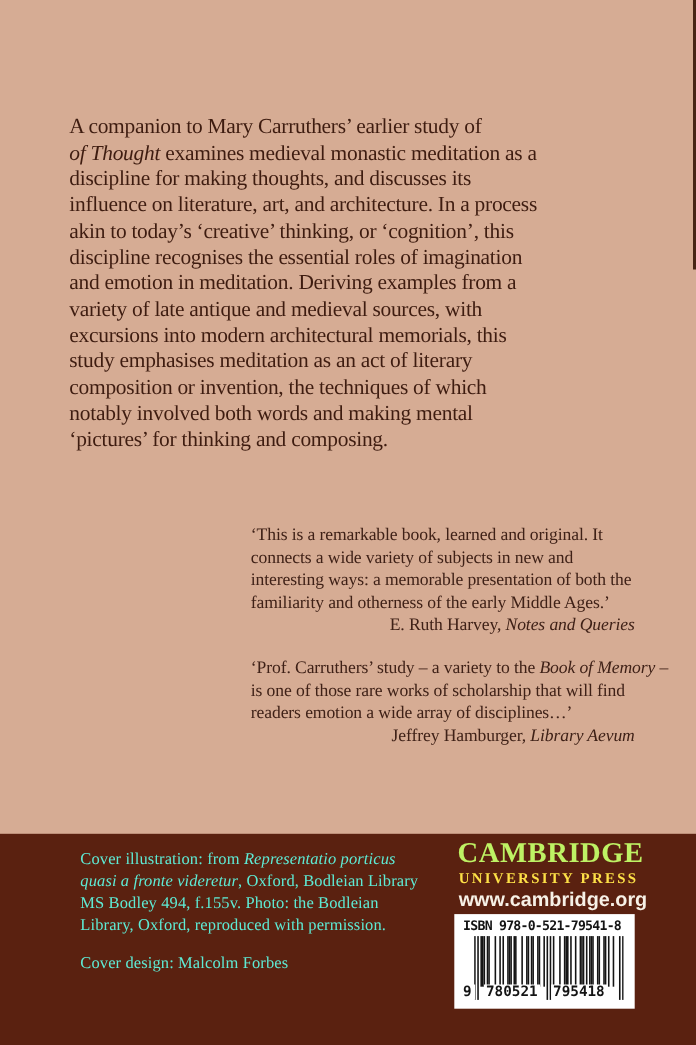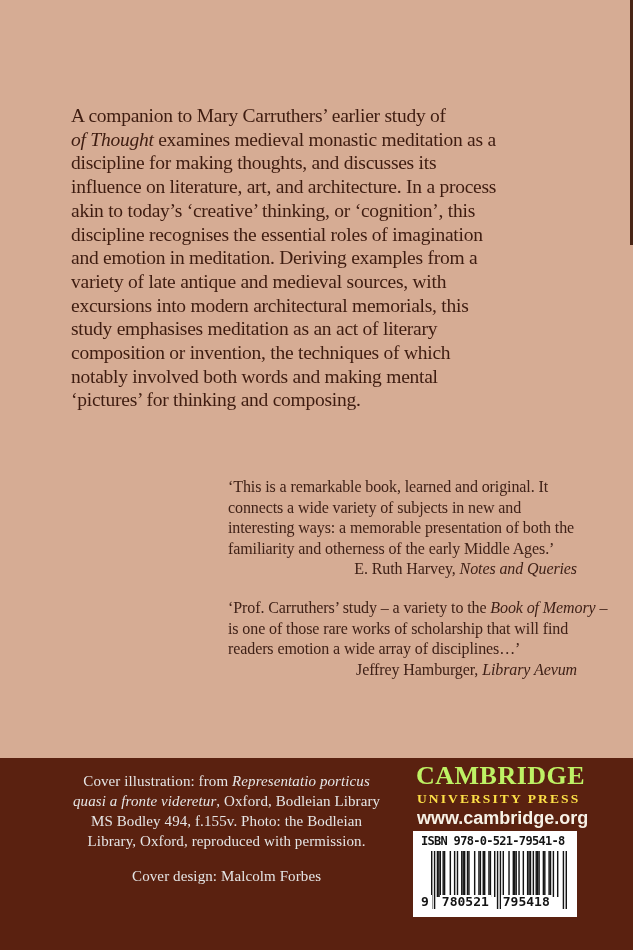--- a/index.html
+++ b/index.html
@@ -2,21 +2,21 @@
 <html><head>
 <meta charset="utf-8">
 <style>
   html,body{margin:0;padding:0;}
   body{width:633px;height:950px;font-family:"Liberation Serif",serif;}
   .cover{position:relative;width:633px;height:950px;background:#d6ac94;overflow:hidden;}
 
   .edge-strip{position:absolute;right:0;top:0;width:3px;height:245px;background:#482515;}
 
   
-  .blurb{position:absolute;left:71px;top:104px;color:#3e1c10;
+  .blurb{position:absolute;left:63px;top:104px;color:#3e1c10;
          font-size:19.5px;line-height:23.7px;letter-spacing:-0.25px;}
   .blurb .line{white-space:nowrap;}
   em{font-style:italic;}
 
   
   .reviews{position:absolute;left:228px;top:477px;width:349px;color:#3f2117;
            font-size:16px;line-height:20.6px;letter-spacing:-0.1px;}
   .review .line{white-space:nowrap;}
   .review + .review{margin-top:18px;}
   .attribution{text-align:right;white-space:nowrap;}
@@ -88,21 +88,21 @@
           <div class="line"><span>‘Prof. Carruthers’ study – a variety to the </span><em>Book of Memory</em><span> –</span></div>
           <div class="line"><span>is one of those rare works of scholarship that will find</span></div>
           <div class="line"><span>readers emotion a wide array of disciplines…’</span></div>
         </div>
       <div class="attribution"><span>Jeffrey Hamburger, </span><em>Library Aevum</em></div>
     </div>
   </section>
 
   <footer class="footer-bar" style="background: rgb(90, 33, 16);">
 
-    <div class="credits" style="color: #e5e5e5; text-align: center;">
+    <div class="credits" style="color: #5eead4;">
       <div>
           <div class="line"><span>Cover illustration: from </span><em>Representatio porticus</em></div>
           <div class="line"><em>quasi a fronte videretur</em><span>, Oxford, Bodleian Library</span></div>
           <div class="line"><span>MS Bodley 494, f.155v. Photo: the Bodleian</span></div>
           <div class="line"><span>Library, Oxford, reproduced with permission.</span></div>
         </div>
       <div class="design">Cover design: Malcolm Forbes</div>
     </div>
 
     <div class="publisher-col">

